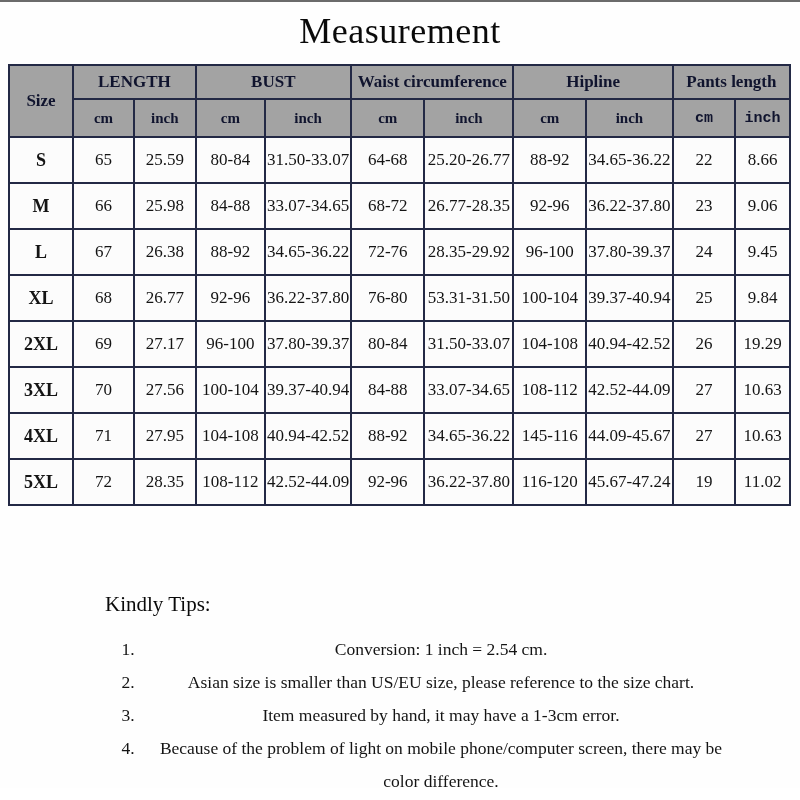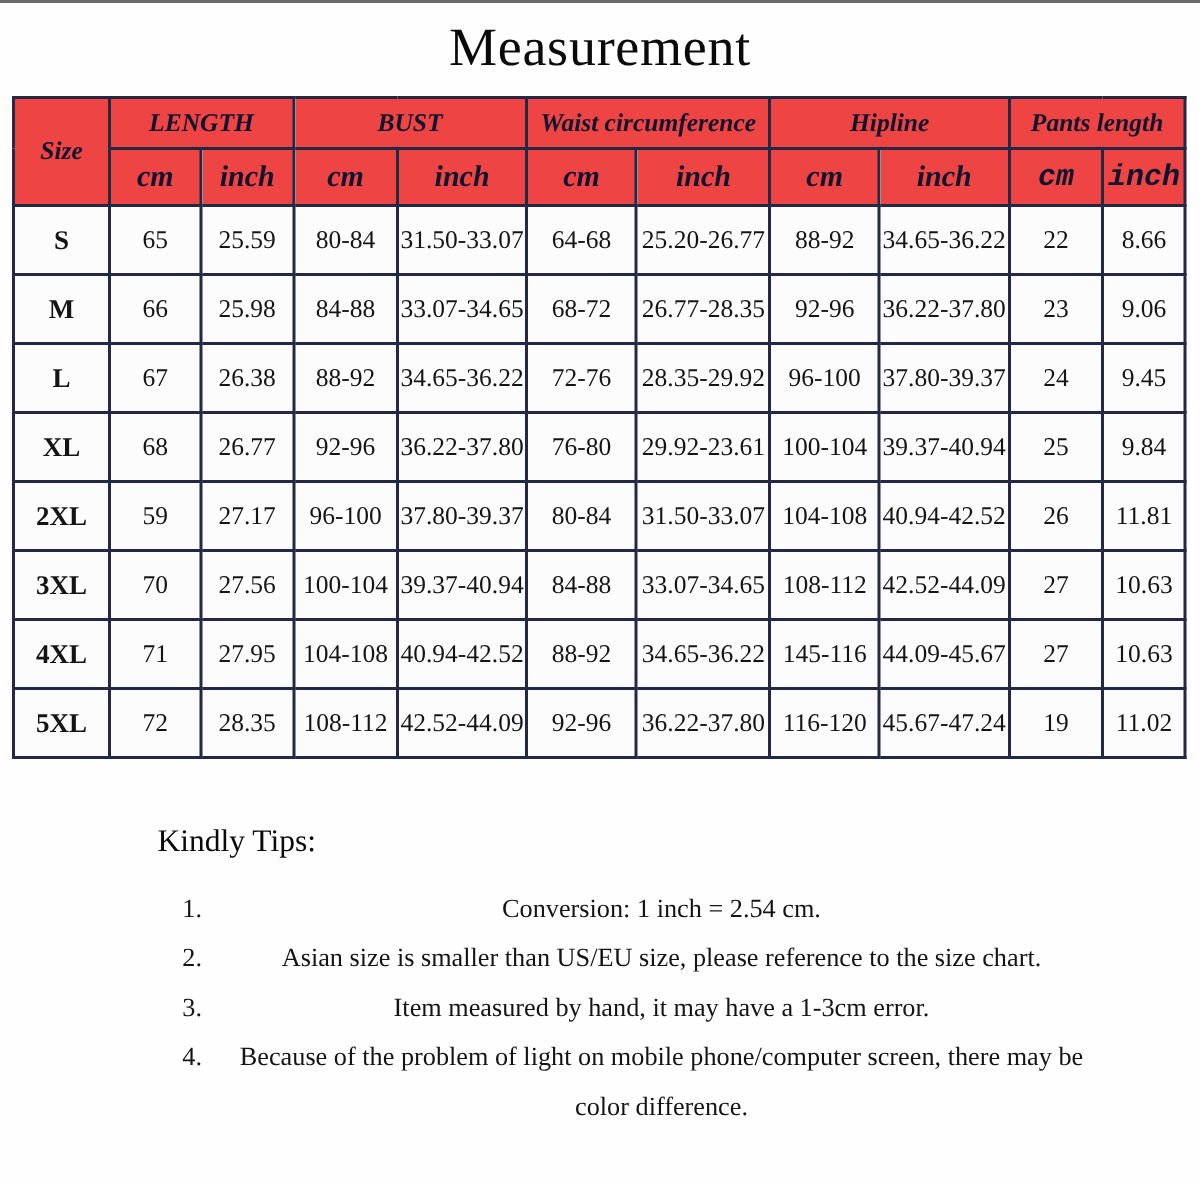--- a/index.html
+++ b/index.html
@@ -37,32 +37,31 @@
   }
   table.size-chart th,
   table.size-chart td {
     border: 2px solid #232945;
     text-align: center;
     vertical-align: middle;
     padding: 0;
     overflow: hidden;
   }
   thead th {
-    background: #ef4444;
+    background: #a3a3a3;
     color: #10142e;
-    font-style: italic;
   }
   thead tr.group-row th {
     height: 32px;
     font-size: 17px;
     font-weight: bold;
   }
   thead tr.unit-row th {
     height: 36px;
-    font-size: 20px;
+    font-size: 15px;
     font-weight: bold;
   }
   thead th.size-head {
     font-size: 18px;
     font-weight: bold;
   }
   thead th.mono-unit {
     font-family: "Liberation Mono", monospace;
     font-weight: bold;
     font-size: 16px;
@@ -76,21 +75,21 @@
   }
   tbody td.measure-cell {
     background: #fcfcfc;
     font-size: 17px;
     font-weight: normal;
     color: #141414;
   }
   .tips {
     position: absolute;
     left: 105px;
-    top: 546px;
+    top: 590px;
     width: 640px;
   }
   .tips-heading {
     font-size: 21px;
     color: #0a0a0a;
     margin: 0 0 16px 0;
   }
   .tips-list {
     margin: 0;
     padding-left: 34px;
@@ -187,38 +186,38 @@
           <td class="measure-cell">24</td>
           <td class="measure-cell">9.45</td>
         </tr>
         <tr>
           <th class="size-cell">XL</th>
           <td class="measure-cell">68</td>
           <td class="measure-cell">26.77</td>
           <td class="measure-cell">92-96</td>
           <td class="measure-cell">36.22-37.80</td>
           <td class="measure-cell">76-80</td>
-          <td class="measure-cell">29.92-23.61</td>
+          <td class="measure-cell">53.31-31.50</td>
           <td class="measure-cell">100-104</td>
           <td class="measure-cell">39.37-40.94</td>
           <td class="measure-cell">25</td>
           <td class="measure-cell">9.84</td>
         </tr>
         <tr>
           <th class="size-cell">2XL</th>
-          <td class="measure-cell">59</td>
+          <td class="measure-cell">69</td>
           <td class="measure-cell">27.17</td>
           <td class="measure-cell">96-100</td>
           <td class="measure-cell">37.80-39.37</td>
           <td class="measure-cell">80-84</td>
           <td class="measure-cell">31.50-33.07</td>
           <td class="measure-cell">104-108</td>
           <td class="measure-cell">40.94-42.52</td>
           <td class="measure-cell">26</td>
-          <td class="measure-cell">11.81</td>
+          <td class="measure-cell">19.29</td>
         </tr>
         <tr>
           <th class="size-cell">3XL</th>
           <td class="measure-cell">70</td>
           <td class="measure-cell">27.56</td>
           <td class="measure-cell">100-104</td>
           <td class="measure-cell">39.37-40.94</td>
           <td class="measure-cell">84-88</td>
           <td class="measure-cell">33.07-34.65</td>
           <td class="measure-cell">108-112</td>

